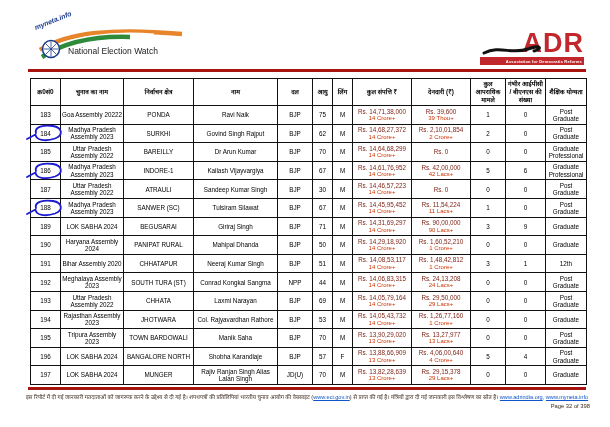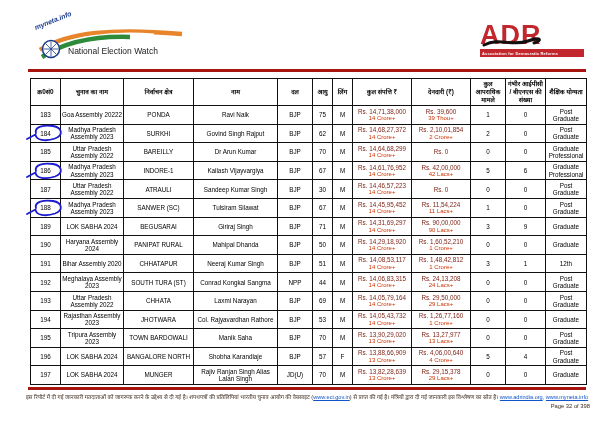--- a/index.html
+++ b/index.html
@@ -11,21 +11,21 @@
     font-family:"Liberation Sans",sans-serif;}
   .page{position:relative;width:610px;height:427px;background:#fff;}
 
   
   .hdr{position:absolute;top:22px;left:30px;right:26px;height:44px;}
   .logo-left{position:absolute;left:4px;top:0;width:170px;height:44px;}
   .myneta-text{position:absolute;left:2px;top:2px;font-size:7px;font-weight:bold;
     font-style:italic;color:#1a3a8c;transform:rotate(-22deg);transform-origin:left bottom;}
   .flag-svg{position:absolute;left:0;top:4px;}
   .new-title{position:absolute;left:34px;top:24px;font-size:8.5px;color:#222;white-space:nowrap;}
-  .logo-right{position:absolute;right:0;top:0;width:104px;height:42px;text-align:left;}
+  .logo-right{position:absolute;right:0;top:8px;width:104px;height:42px;text-align:right;}
   .adr-word{font-size:27px;line-height:26px;font-weight:bold;color:var(--brand-red);
     letter-spacing:1px;font-family:"Liberation Sans",sans-serif;}
   .adr-swoosh{position:absolute;left:2px;top:13px;pointer-events:none;}
   .adr-tagline{margin-top:1px;background:var(--brand-red);color:#fff;font-size:4px;
     font-weight:bold;padding:1.5px 2px;letter-spacing:.2px;white-space:nowrap;}
 
   .red-rule{position:absolute;left:28px;right:24px;height:3px;background:var(--rule-red);}
   .red-rule.top{top:69px;}
   .red-rule.bottom{top:387px;}
 

